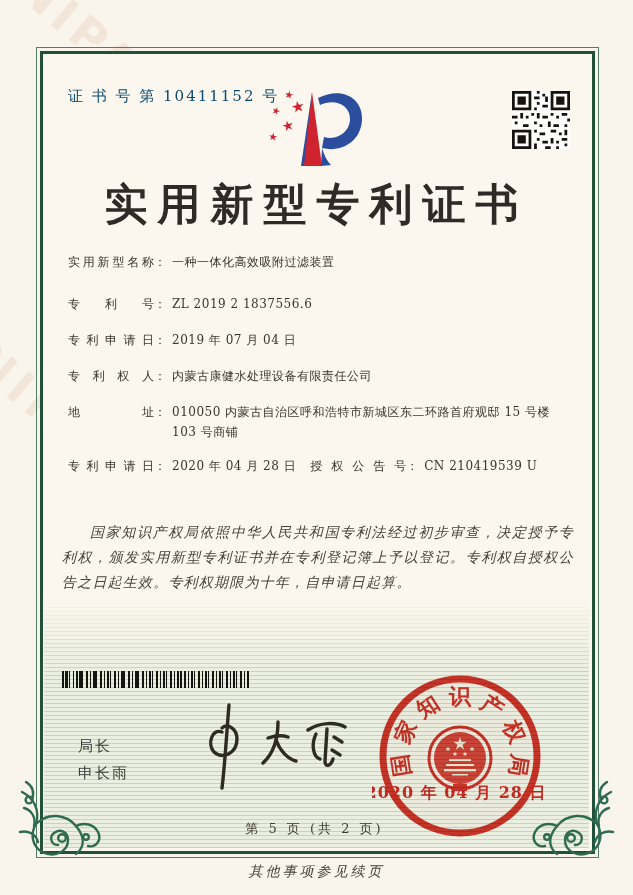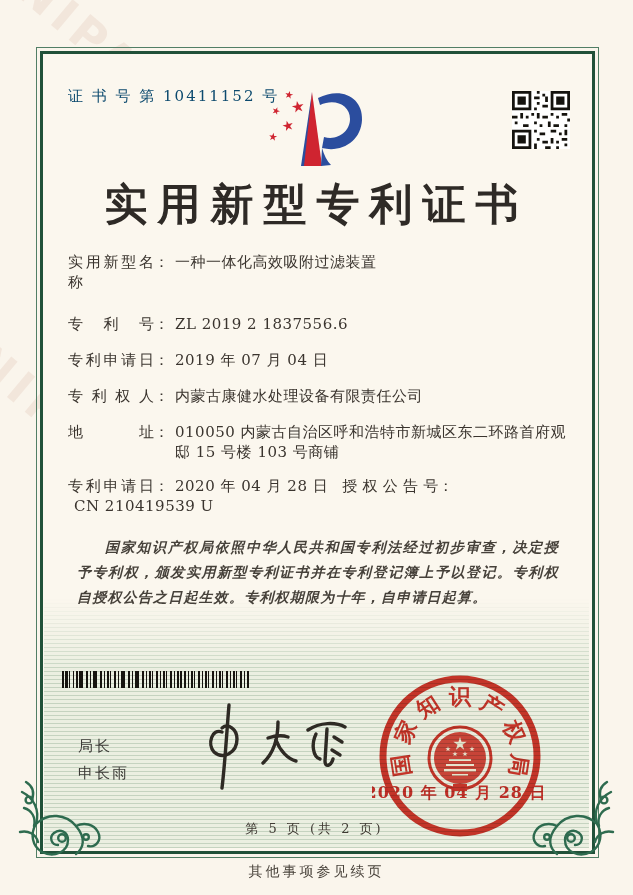--- a/index.html
+++ b/index.html
@@ -22,48 +22,48 @@
         background-image:repeating-linear-gradient(0deg,rgba(125,160,130,0.35) 0px,rgba(125,160,130,0.35) 1px,transparent 1px,transparent 4px);
         -webkit-mask-image:linear-gradient(to bottom,transparent 0%,#000 30%);
         mask-image:linear-gradient(to bottom,transparent 0%,#000 30%);}
 
   .certno{left:68px;top:87px;font-size:15px;color:#0c4a6e;letter-spacing:2px;}
 
   .title{left:0;top:176px;width:100%;text-align:center;font-size:43px;font-weight:bold;
          color:#2e2a26;letter-spacing:10px;}
 
   
-  .fields{left:68px;top:252px;width:505px;font-size:15px;color:#3a342e;}
+  .fields{left:68px;top:252px;width:505px;font-size:12px;color:#3a342e;}
   .frow{margin-bottom:22px;line-height:20px;}
   .flabel{display:inline-block;width:86px;text-align:justify;text-align-last:justify;vertical-align:top;}
   .flabel2{display:inline-block;width:96px;text-align:justify;text-align-last:justify;vertical-align:top;margin-left:14px;}
   .fcolon{display:inline-block;vertical-align:top;}
   .fvalue{display:inline-block;vertical-align:top;margin-left:6px;max-width:392px;letter-spacing:0.5px;}
   .frow.addr{margin-bottom:14px;}
   .frow.tight{margin-bottom:16px;}
 
   
   .paras{left:62px;top:520px;width:512px;font-size:14px;line-height:25px;color:#46413a;
          font-style:italic;letter-spacing:1.2px;text-align:justify;}
-  .paras p{margin:15px;text-indent:2em;font-weight:bold;}
+  .paras p{margin:0;text-indent:2em;}
 
   
   .barcode{left:62px;top:671px;width:188px;height:17px;
     background-image:repeating-linear-gradient(90deg,
       #16140f 0px,#16140f 1.5px,transparent 1.5px,transparent 3px,
       #16140f 3px,#16140f 5.5px,transparent 5.5px,transparent 6.5px,
       #16140f 6.5px,#16140f 7.5px,transparent 7.5px,transparent 10.5px,
       #16140f 10.5px,#16140f 12px,transparent 12px,transparent 14px);}
 
   .director{left:78px;top:733px;font-family:"DejaVu Sans","Liberation Sans",sans-serif;
             font-size:15px;color:#3b3a36;line-height:27px;letter-spacing:2px;}
 
   .footer-page{left:40px;top:820px;width:549px;text-align:center;font-size:13px;
                color:#3f3a33;letter-spacing:3px;}
-  .footer-note{left:0;top:863px;width:100%;text-align:center;font-size:14px;
+  .footer-note{left:0;top:863px;width:100%;text-align:center;font-size:14px;font-style:italic;
                color:#49433b;letter-spacing:3px;}
 </style>
 </head>
 <body>
 
 <div class="page">
 
   <span class="wm" style="left:-28px;top:-12px;">CNIPA</span>
   <span class="wm small" style="left:150px;top:85px;">CNIPA</span>
   <span class="wm" style="left:382px;top:232px;">CNIPA</span>

